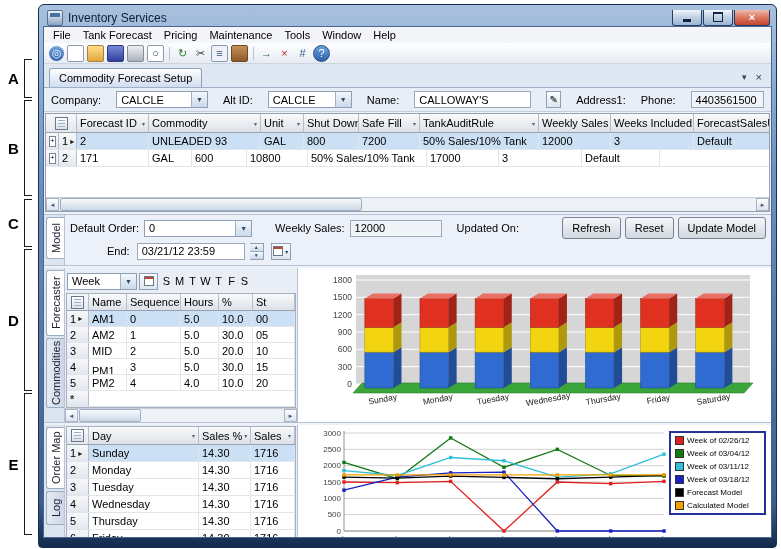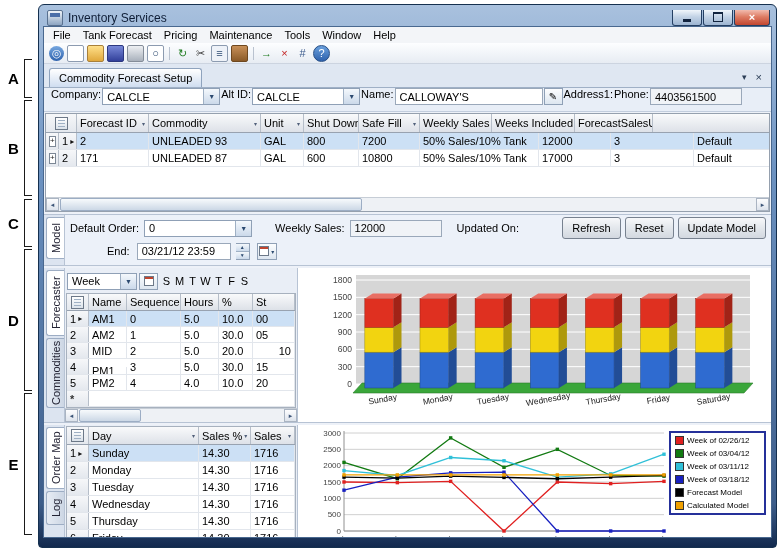--- a/index.html
+++ b/index.html
@@ -38,21 +38,21 @@
   .tb-icon{width:15px;height:15px;border-radius:2px;display:flex;align-items:center;justify-content:center;font-size:11px;line-height:1;}
   .tb-sep{width:1px;height:13px;background:#b9c2cf;margin:0 2px;}
 
   
   .tabstrip{flex:0 0 21px;background:#dfe7f2;border-bottom:1px solid #9fb0c6;display:flex;align-items:flex-end;padding:2px 5px 0;}
   .doc-tab{height:18px;padding:0 9px;display:flex;align-items:center;background:linear-gradient(#ffffff,#cfddf0);
            border:1px solid #8fa3bd;border-bottom:none;border-radius:3px 3px 0 0;white-space:nowrap;}
   .ts-right{margin-left:auto;display:flex;align-items:center;gap:9px;padding:0 4px 4px 0;color:#2c3e57;font-size:9px;}
 
   
-  .companybar{flex:0 0 23px;background:#e8eef7;border-bottom:1px solid #c2cddd;display:flex;align-items:flex-start;gap:1px;padding:0 7px;}
+  .companybar{flex:0 0 23px;background:#e8eef7;border-bottom:1px solid #c2cddd;display:flex;align-items:center;gap:15px;padding:0 7px;}
   .field-label{white-space:nowrap;}
   .combo{height:17px;border:1px solid #8fa0b6;background:#fff;display:flex;align-items:stretch;box-sizing:border-box;}
   .combo-val{padding:1px 4px;flex:1;display:flex;align-items:center;overflow:hidden;white-space:nowrap;}
   .combo-btn{width:15px;border-left:1px solid #9fb0c4;background:linear-gradient(#f4f8fc,#cbd9ea);
              display:flex;align-items:center;justify-content:center;font-size:7px;color:#2c4a70;}
   .tfield{height:17px;border:1px solid #9aa8ba;background:#fff;display:flex;align-items:center;padding:0 4px;
           overflow:hidden;white-space:nowrap;box-sizing:border-box;}
   .tfield.ro{background:#f0f3f7;}
   #company-combo{width:118px}#altid-combo{width:108px}#name-field{width:148px}
   #address-field{flex:1;min-width:110px}#phone-field{width:92px}
@@ -91,21 +91,21 @@
         font-size:11px;color:#223;border:1px solid #9dadc4;border-left:none;border-radius:0 3px 3px 0;
         background:linear-gradient(to left,#e7ecf4,#ccd6e4);box-sizing:border-box;}
   .vtab.active{background:#fff;}
   .vtab.model{height:42px}.vtab.forecaster{height:66px}.vtab.commodities{height:70px}
   .vtab.ordermap{height:62px}.vtab.log{height:34px}
 
   .model-sec{flex:0 0 50px;margin-top:2px;border-top:1px solid #b7c3d4;border-bottom:1px solid #b7c3d4;background:#ecf1f9;}
   .model-content{flex:1;display:flex;flex-direction:column;padding:3px 5px 2px;gap:3px;}
   .m-row{display:flex;align-items:center;gap:5px;height:20px;}
   #default-order-combo{width:108px}#weekly-sales-field{width:92px}#updated-on-field{width:106px}
-  #end-label{margin-left:37px}#end-field{width:94px}
+  #end-label{margin-left:37px}#end-field{width:108px}
   .m-buttons{margin-left:auto;display:flex;gap:4px;}
   .btn{height:20px;padding:0 9px;border:1px solid #77818f;border-radius:3px;
        background:linear-gradient(#f7f8fa,#e3e7ec 50%,#d3d8e0);display:flex;align-items:center;white-space:nowrap;}
   .spinner{display:flex;flex-direction:column;width:14px;height:17px;border:1px solid #8fa0b6;border-left:none;box-sizing:border-box;}
   .spin-btn{flex:1;font-size:5px;display:flex;align-items:center;justify-content:center;
             background:linear-gradient(#f4f8fc,#cbd9ea);color:#2c4a70;}
   .spin-btn.up{border-bottom:1px solid #9fb0c4;}
   .cal-btn{width:20px;height:17px;margin-left:2px;border:1px solid #8fa0b6;background:linear-gradient(#fcfdfe,#dde6f0);
            display:flex;align-items:center;justify-content:center;gap:2px;font-size:6px;color:#2c4a70;box-sizing:border-box;}
   .cal-ico{width:8px;height:8px;border:1px solid #6c7888;background:#fff;position:relative;}
@@ -249,20 +249,24 @@
                 <span>Unit</span>
                 <span class="sort">▾</span>
               </div>
               <div class="g-cell" style="flex: 0 0 55px; width: 55px;">
                 <span>Shut Down</span>
               </div>
               <div class="g-cell" style="flex: 0 0 61px; width: 61px;">
                 <span>Safe Fill</span>
                 <span class="sort">▾</span>
               </div>
+              <div class="g-cell" style="flex: 0 0 119px; width: 119px;">
+                <span>TankAuditRule</span>
+                <span class="sort">▾</span>
+              </div>
               <div class="g-cell" style="flex: 0 0 72px; width: 72px;">
                 <span>Weekly Sales</span>
                 <span class="sort">▾</span>
               </div>
               <div class="g-cell" style="flex: 0 0 83px; width: 83px;">
                 <span>Weeks Included</span>
                 <span class="sort">▾</span>
               </div>
               <div class="g-cell" style="flex: 0 0 78px; width: 78px;">
                 <span>ForecastSalesUpdateRul</span>
@@ -306,23 +310,20 @@
             </div>
             <div class="g-row">
               <div class="g-cell rownum" style="flex: 0 0 13px; width: 13px;">
                 <span class="expand">+</span>
               </div>
               <div class="g-cell rownum" style="flex: 0 0 18px; width: 18px;">
                 <span>2</span>
               </div>
               <div class="g-cell" style="flex: 0 0 72px; width: 72px;">
                 <span>171</span>
-              </div>
-              <div class="g-cell" style="flex: 0 0 112px; width: 112px;">
-                <span>UNLEADED 87</span>
               </div>
               <div class="g-cell" style="flex: 0 0 43px; width: 43px;">
                 <span>GAL</span>
               </div>
               <div class="g-cell" style="flex: 0 0 55px; width: 55px;">
                 <span>600</span>
               </div>
               <div class="g-cell" style="flex: 0 0 61px; width: 61px;">
                 <span>10800</span>
               </div>
@@ -477,21 +478,21 @@
                 </div>
                 <div class="g-cell" style="flex: 0 0 54px; width: 54px;">
                   <span>2</span>
                 </div>
                 <div class="g-cell" style="flex: 0 0 38px; width: 38px;">
                   <span>5.0</span>
                 </div>
                 <div class="g-cell" style="flex: 0 0 34px; width: 34px;">
                   <span>20.0</span>
                 </div>
-                <div class="g-cell" style="flex: 0 0 42px; width: 42px; justify-content: flex-end;">
+                <div class="g-cell" style="flex: 0 0 42px; width: 42px;">
                   <span>10</span>
                 </div>
               </div>
               <div class="g-row">
                 <div class="g-cell rownum" style="flex: 0 0 22px; width: 22px;">
                   <span>4</span>
                 </div>
                 <div class="g-cell" style="flex: 0 0 38px; width: 38px; margin-top: 8px;">
                   <span>PM1</span>
                 </div>

